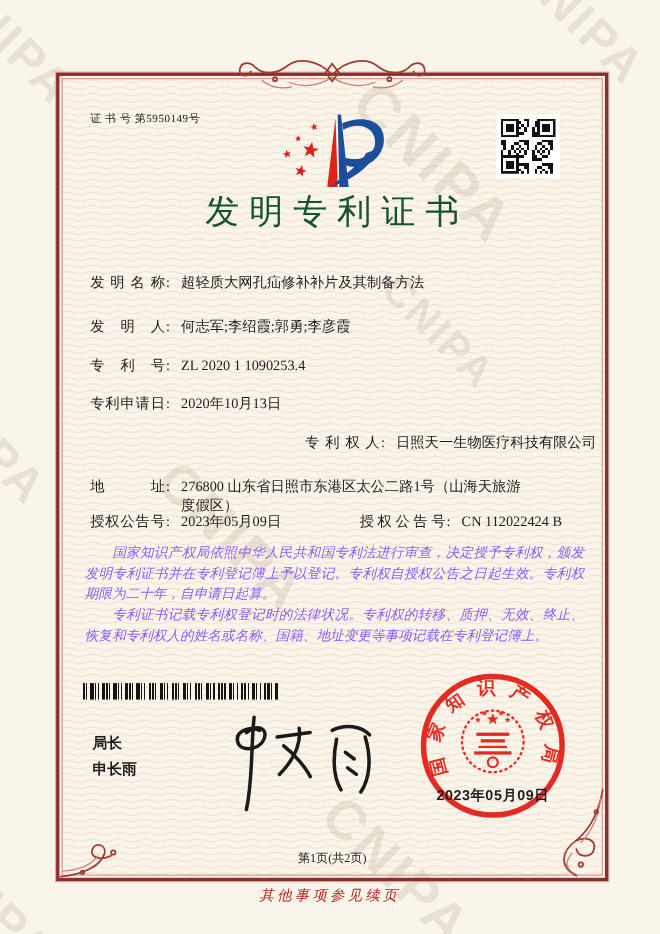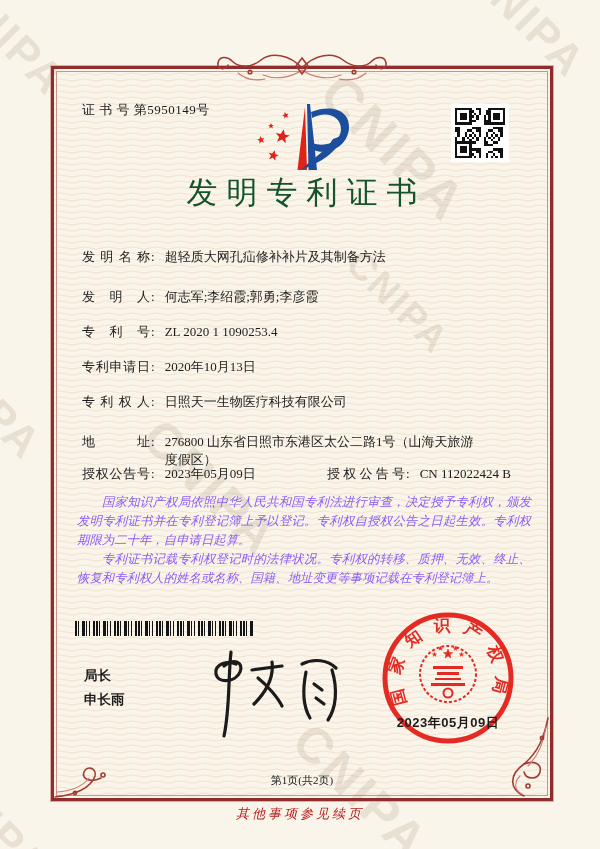--- a/index.html
+++ b/index.html
@@ -19,21 +19,21 @@
   
   .frame-outer{position:absolute;left:50px;top:65px;width:504px;height:737px;
       border:1px solid #d8b0a6;z-index:3;box-sizing:border-box;}
   .frame-main{position:absolute;inset:0;border:3px solid #8f2c2c;box-sizing:border-box;}
   .frame-inner{position:absolute;inset:2px;border:1px solid #cc938a;box-sizing:border-box;}
   .ornament{position:absolute;z-index:4;}
   .ornament path,.ornament circle{fill:none;stroke:#a23b34;stroke-width:1.6;stroke-linecap:round;}
   .ornament .lt{stroke:#c87f74;stroke-width:1.1;}
   
   .content{position:absolute;left:51px;top:66px;width:502px;height:735px;z-index:5;}
-  .certno{position:absolute;left:31px;top:35px;font-size:13px;letter-spacing:.5px;}
+  .certno{position:absolute;left:31px;top:35px;font-size:10px;letter-spacing:.5px;}
   .logo{position:absolute;left:205px;top:36px;}
   .qr{position:absolute;left:400px;top:38px;width:58px;height:58px;background:#fff;padding:4px;box-sizing:border-box;}
   .title{position:absolute;left:0;top:106px;width:100%;text-align:center;
       font-size:31px;letter-spacing:9px;text-indent:9px;color:#14532d;}
   .row{position:absolute;left:31px;width:460px;display:flex;align-items:flex-start;
       font-size:13px;line-height:18px;}
   .flabel{display:inline-block;width:68px;text-align:justify;text-align-last:justify;flex:none;}
   .colon{flex:none;margin:0 1px 0 1px;}
   .fvalue{margin-left:9px;}
   .fvalue.addr{width:312px;}
@@ -388,21 +388,21 @@
   <div class="row" style="top:257px;">
     <span class="flabel">专利号</span>
       <span class="colon">:</span>
     <span class="fvalue">ZL 2020 1 1090253.4</span>
   </div>
   <div class="row" style="top:292px;">
     <span class="flabel">专利申请日</span>
       <span class="colon">:</span>
     <span class="fvalue">2020年10月13日</span>
   </div>
-  <div class="row" style="top:327px;">
+  <div class="row" style="top:327px;justify-content:flex-end;">
     <span class="flabel">专利权人</span>
       <span class="colon">:</span>
     <span class="fvalue">日照天一生物医疗科技有限公司</span>
   </div>
   <div class="row" style="top:367px;">
     <span class="flabel">地址</span>
       <span class="colon">:</span>
     <span class="fvalue addr">276800 山东省日照市东港区太公二路1号（山海天旅游度假区）</span>
   </div>
   <div class="row" style="top:399px;">

